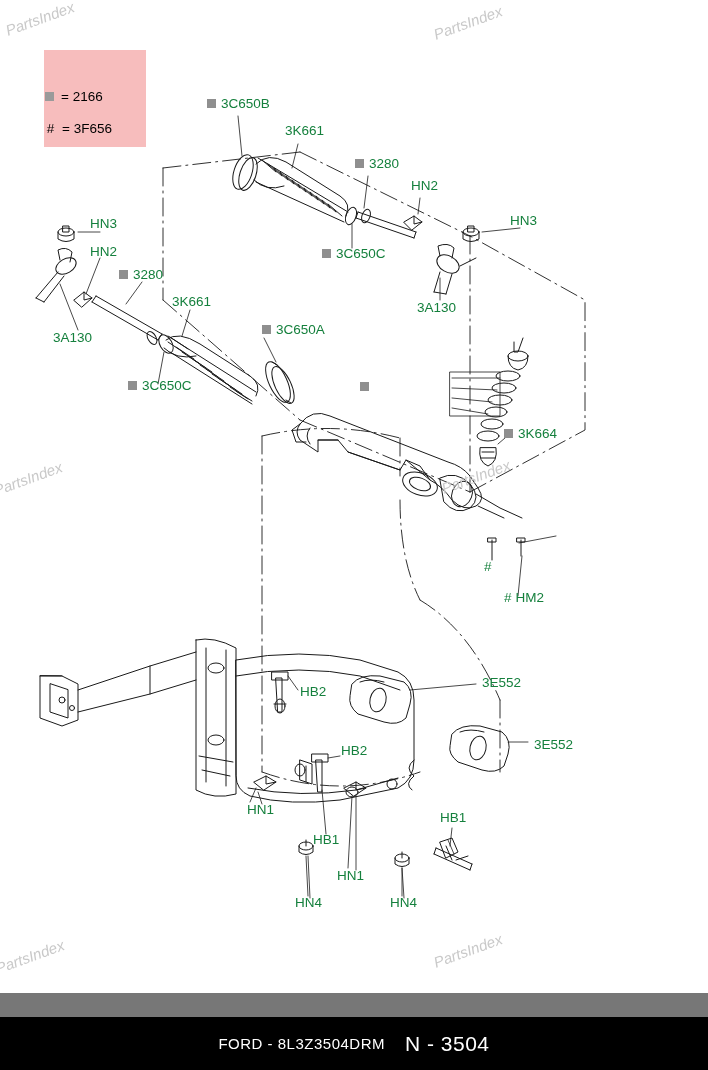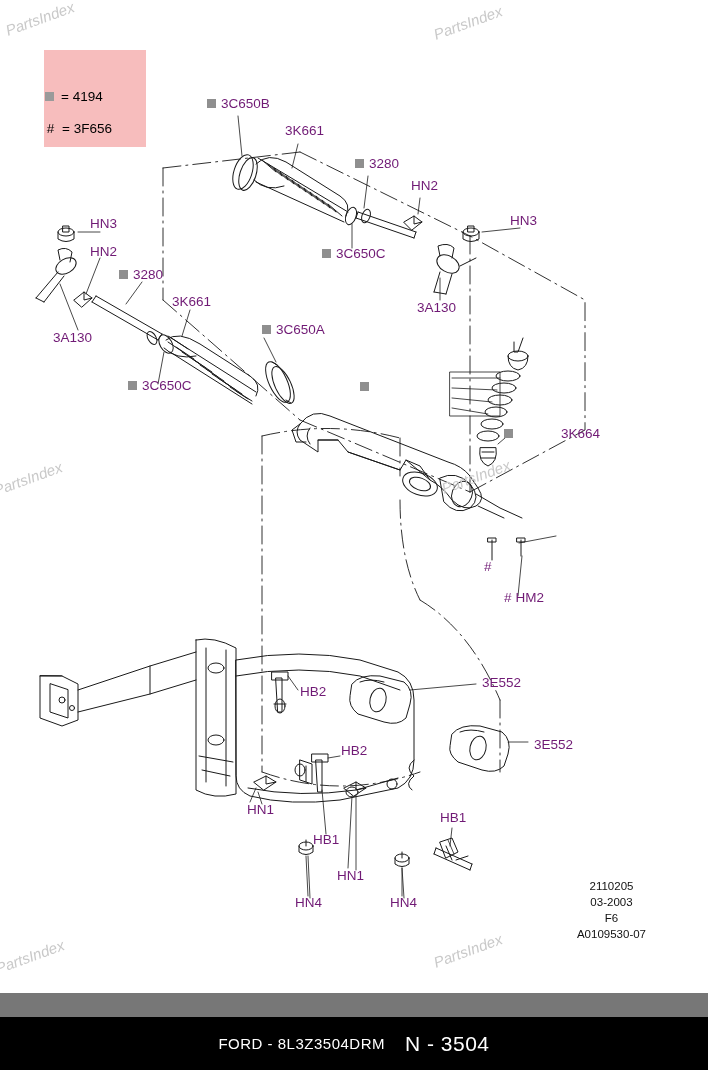--- a/index.html
+++ b/index.html
@@ -62,21 +62,21 @@
     display: inline-block;
     width: 11px;
     margin-right: 6px;
     text-align: center;
     font-size: 13.5px;
   }
   
   .lbl {
     position: absolute;
     font-size: 13.5px;
-    color: #701a75;
+    color: #15803d;
     white-space: nowrap;
     display: flex;
     align-items: center;
     line-height: 1;
   }
   .lbl .sq {
     display: inline-block;
     width: 9px;
     height: 9px;
     background: #8f8f8f;
@@ -428,21 +428,21 @@
   <div class="wm" style="left:4px;top:10px;">PartsIndex</div>
   <div class="wm" style="left:432px;top:14px;">PartsIndex</div>
   <div class="wm" style="left:-8px;top:470px;">PartsIndex</div>
   <div class="wm" style="left:440px;top:468px;">PartsIndex</div>
   <div class="wm" style="left:-6px;top:948px;">PartsIndex</div>
   <div class="wm" style="left:432px;top:942px;">PartsIndex</div>
 
   <div id="legend">
     <div class="row r1">
       <span class="sqmark"></span>
-      <span>= 4194</span>
+      <span>= 2166</span>
     </div>
     <div class="row r2">
       <span class="hashmark">#</span>
       <span>= 3F656</span>
     </div>
   </div>
 
   <div class="lbl" style="left:207px;top:97px;">
     <span class="sq"></span>
     <span>3C650B</span>
@@ -484,21 +484,21 @@
     <span class="sq"></span>
     <span>3C650A</span>
   </div>
   <div class="lbl" style="left:53px;top:331px;">
     <span>3A130</span>
   </div>
   <div class="lbl" style="left:128px;top:379px;">
     <span class="sq"></span>
     <span>3C650C</span>
   </div>
-  <div class="lbl" style="left:504px;top:427px;gap:43px;">
+  <div class="lbl" style="left:504px;top:427px;">
     <span class="sq"></span>
     <span>3K664</span>
   </div>
   <div class="lbl" style="left:484px;top:560px;">
     <span class="hs">#</span>
   </div>
   <div class="lbl" style="left:504px;top:591px;">
     <span class="hs">#</span>
     <span>HM2</span>
   </div>
@@ -531,26 +531,20 @@
   </div>
   <div class="lbl" style="left:390px;top:896px;">
     <span>HN4</span>
   </div>
 
   <div class="lbl" style="left:360px;top:382px;">
     <span class="sq"></span>
   </div>
 
 
-  <div id="codeblock">
-    <div>2110205</div>
-    <div>03-2003</div>
-    <div>F6</div>
-    <div>A0109530-07</div>
-  </div>
 
   <div id="greybar"></div>
   <div id="blackbar">
     <span class="txt">FORD - 8L3Z3504DRM</span>
     <span class="code">N - 3504</span>
   </div>
 
 </div>
 
 </body></html>

